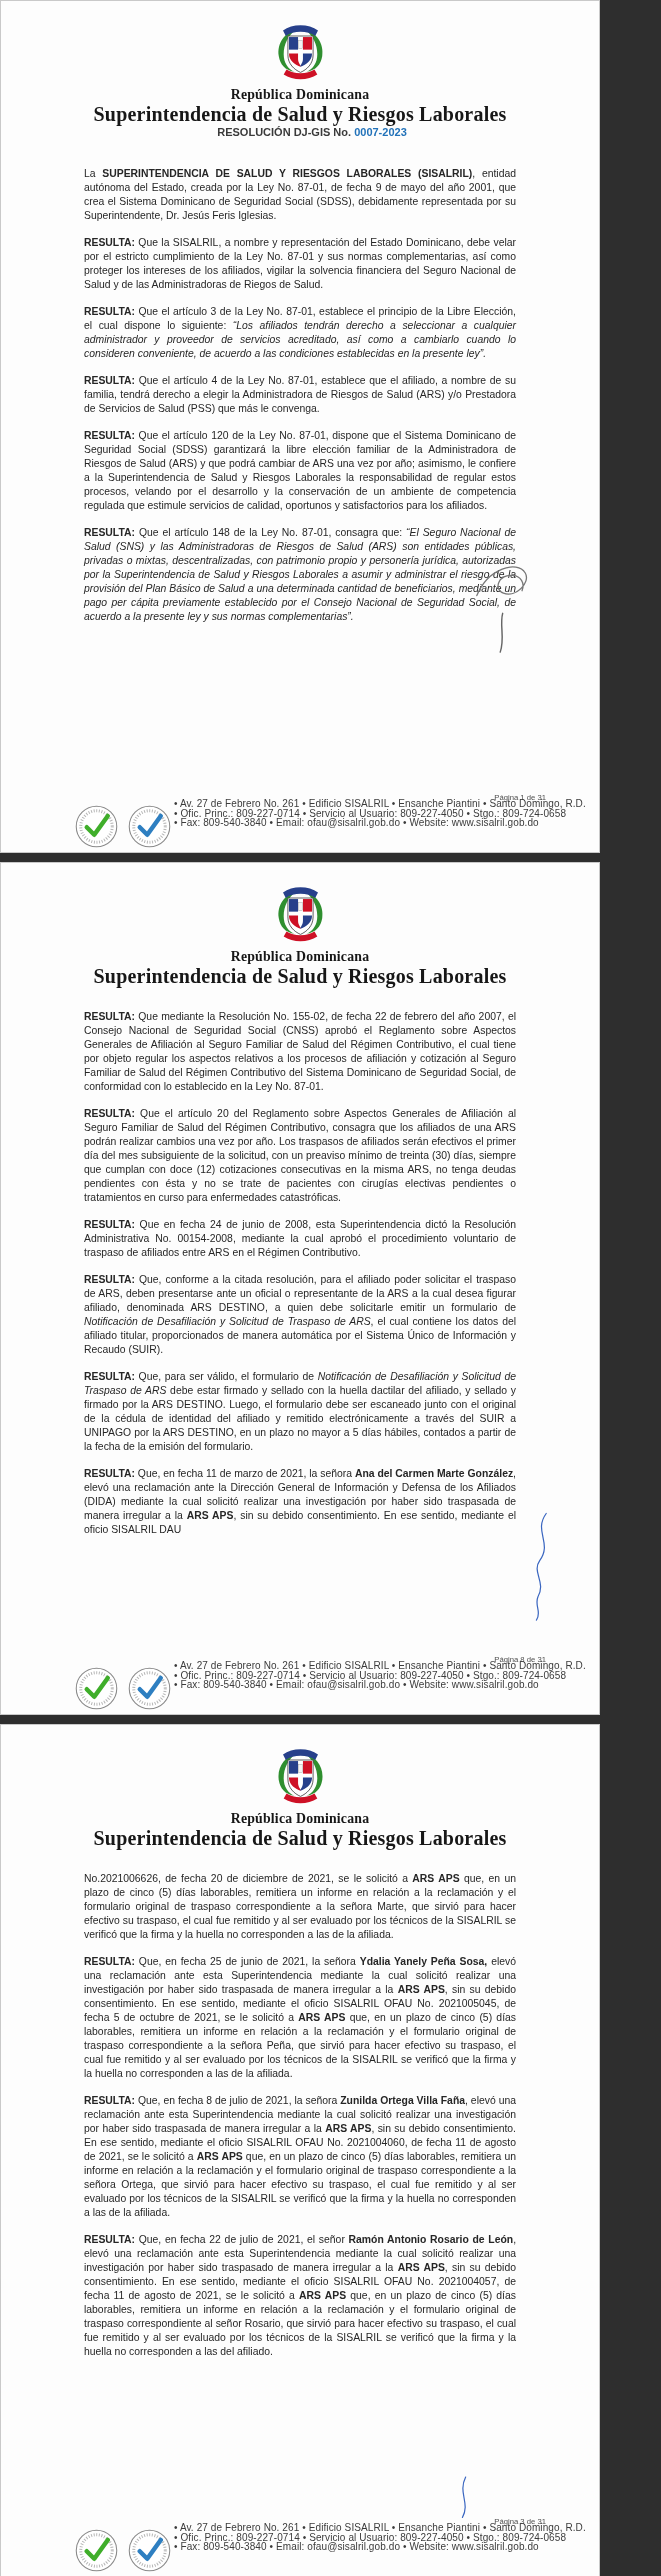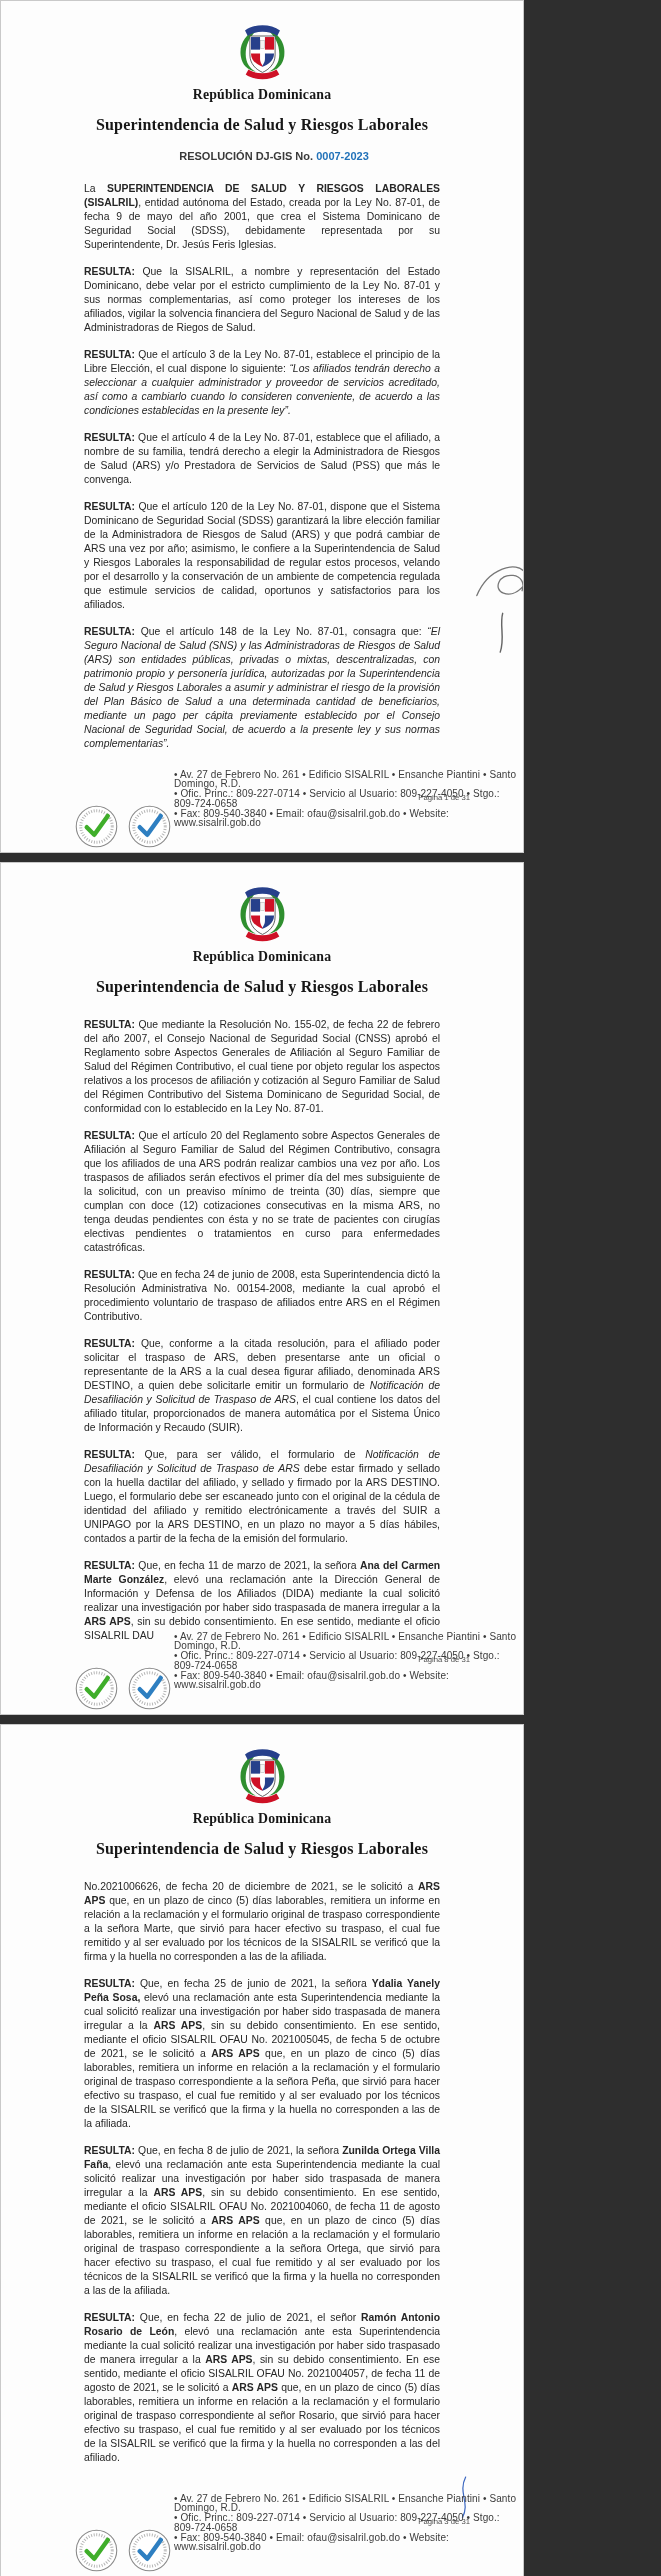--- a/index.html
+++ b/index.html
@@ -1,34 +1,34 @@
 <!DOCTYPE html>
 <html style="--accent: #2272b9;font-size:13px"><head>
 <meta charset="utf-8">
 <style>
   html,body{margin:0;padding:0;background:#2e2e2e;}
   body{width:661px;font-family:"Liberation Sans",sans-serif;}
   .viewport{width:661px;}
   .page{
-    position:relative;width:524px;height:853px;background:#fdfdfd;
+    position:relative;width:600px;height:853px;background:#fdfdfd;
     border:0.8px solid #c9c9c9;box-sizing:border-box;overflow:hidden;
     margin:0 0 9px 0;
   }
   .page:last-child{margin-bottom:0;}
   
   .doc-header{text-align:center;padding-top:19.5px;}
   .arms{width:63px;height:65px;margin:0 auto 1.6px;}
   .arms svg{display:block;width:63px;height:65px;}
   .country{font-family:"Liberation Serif",serif;font-weight:bold;font-size:13.8px;color:#171717;letter-spacing:0.2px;}
-  .institution{font-family:"Liberation Serif",serif;font-weight:bold;font-size:16px;color:#171717;margin-top:13px;letter-spacing:0.2px;}
-  
-  .res-title{text-align:center;margin-top:16px;font-weight:bold;font-size:11px;color:#3a3a3a;line-height:13.8px;padding-left:24px;}
+  .institution{font-family:"Liberation Serif",serif;font-weight:bold;font-size:20px;color:#171717;margin-top:0;letter-spacing:0.2px;}
+  
+  .res-title{text-align:center;font-weight:bold;font-size:11px;color:#3a3a3a;line-height:13.8px;padding-left:24px;}
   .blue{color:var(--accent,#2272b9);}
   
-  .page-body{margin:18px 83px 0 83px;font-size:10.4px;line-height:14px;color:#262626;text-align:justify;}
+  .page-body{margin:27px 83px 0 83px;font-size:10.4px;line-height:14px;color:#262626;text-align:justify;}
   .page.no-title .page-body{margin-top:22px;}
   .page-body p{margin:0 0 13px 0;}
   .b{font-weight:bold;}
   .i{font-style:italic;}
   
   .sig-layer{position:absolute;inset:0;pointer-events:none;}
   .sig-layer svg{position:absolute;display:none;}
   .page[data-page="1"] .sig-p1{display:block;left:466px;top:551px;}
   .page[data-page="2"] .sig-p2{display:block;left:511px;top:644px;}
   .page[data-page="3"] .sig-p3{display:block;left:450px;top:744px;}

